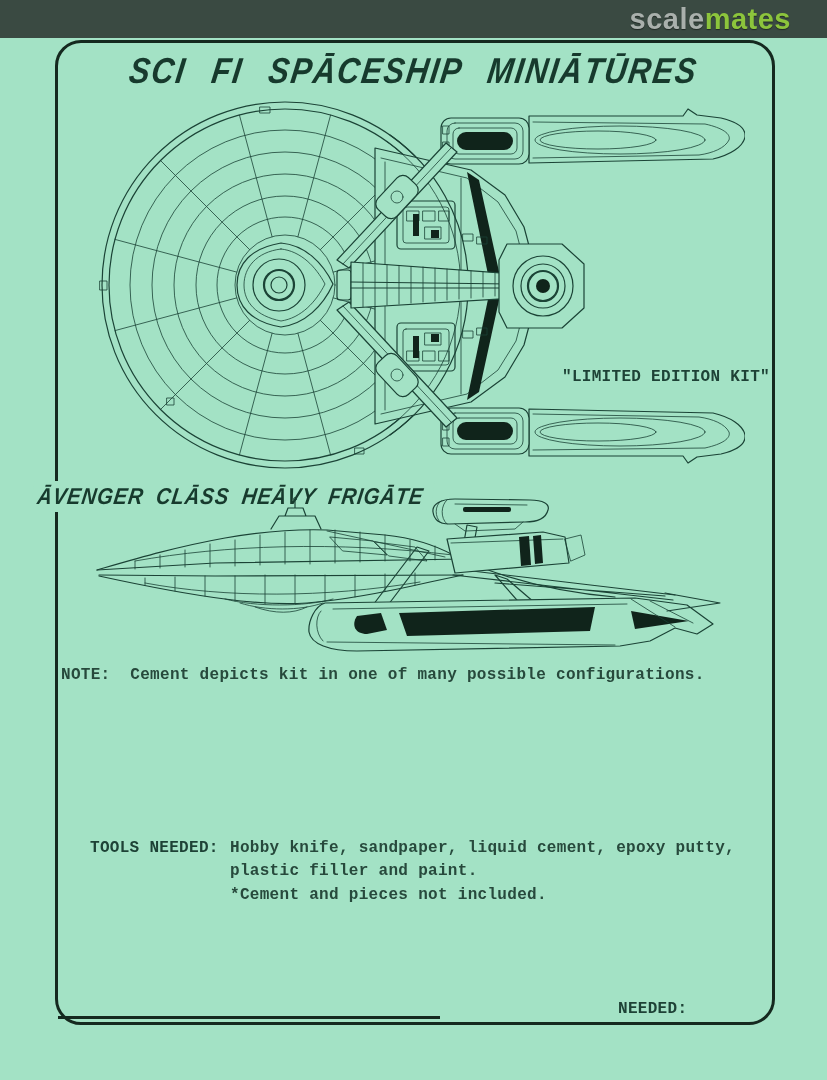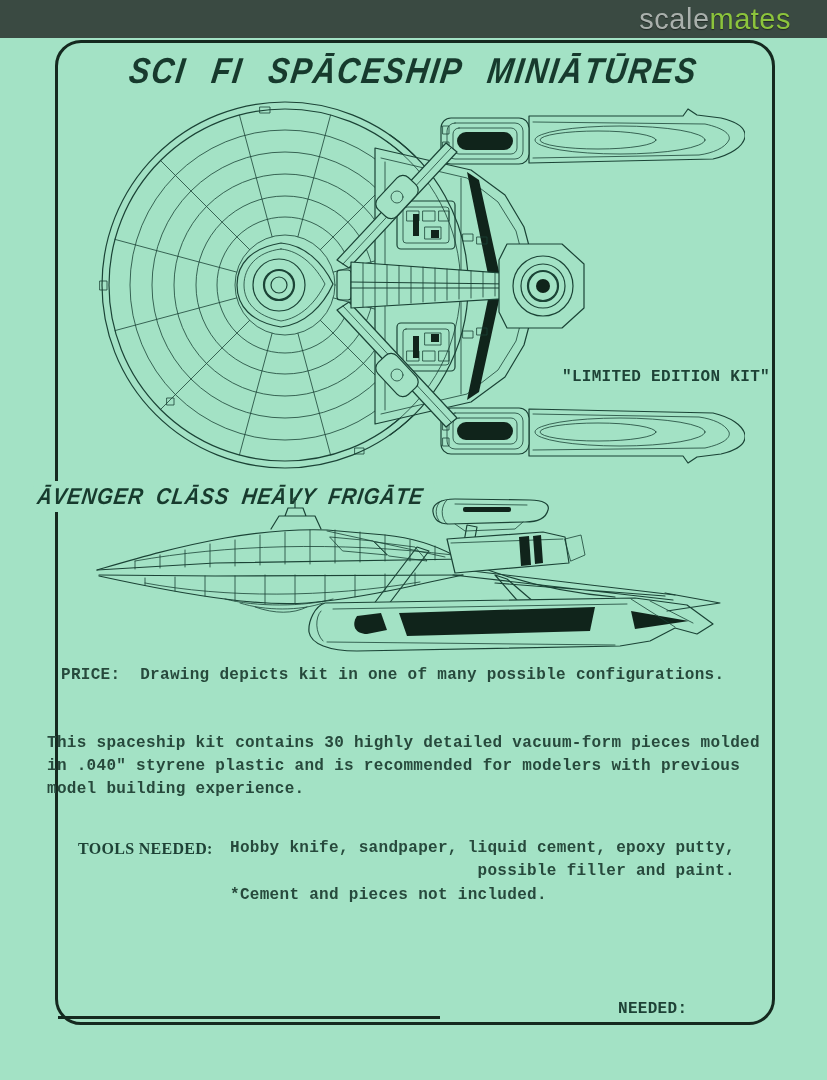--- a/index.html
+++ b/index.html
@@ -2,21 +2,21 @@
 <html><head>
 <meta charset="utf-8">
 <style>
   html,body{margin:0;padding:0;background:#a3e2c5;}
   #stage{position:relative;width:827px;height:1080px;overflow:hidden;background:#a3e2c5;
          font-family:"Liberation Sans",sans-serif;}
   .abs{position:absolute;}
 
   
   #bar{left:0;top:0;width:827px;height:38px;background:#3a4a42;}
-  #logo{right:36px;top:3px;font-size:29px;font-weight:400;letter-spacing:.5px;
+  #logo{right:36px;top:3px;font-size:29px;font-weight:700;letter-spacing:.5px;
         font-family:"Liberation Sans",sans-serif;text-shadow:0 1px 1px rgba(0,0,0,.45);text-align:center;}
   #logo .p1{color:#a9b0ac;} #logo .p2{color:#8cc43c;}
 
   
   #sheetBorder{left:55px;top:40px;width:714px;height:979px;border:3px solid #15291f;border-radius:26px;}
 
   
   .techfont{font-style:italic;font-weight:700;color:#173a2d;font-family:"Liberation Sans",sans-serif;}
   #title{left:55px;top:50px;width:717px;text-align:center;font-size:36px;letter-spacing:2px;
          word-spacing:18px;transform:skewX(-8deg) scaleX(.86);transform-origin:center;}
@@ -216,33 +216,28 @@
       <path class="ln thin" d="M380,29 L390,36 L440,34 L448,27"></path>
     </g>
     <g>
       <path class="ln paper" d="M372,44 L468,37 L490,42 L494,68 L380,78 Z"></path>
       <path class="ln thin" d="M376,48 L488,44"></path>
       <path class="ink" d="M444,42 L454,41 L456,70 L446,71 Z M458,41 L466,40 L468,68 L460,69 Z"></path>
       <path class="ln thin" d="M490,44 L506,40 L510,60 L496,66 Z"></path>
     </g>
   </svg>
 
-  <div class="abs mono" style="left:61px;top:664px;">PRICE:  Drawing depicts kit in one of many possible configurations.</div>
-
-  <div class="abs" style="left:47px;top:732px;">
-    <div class="mono">This spaceship kit contains 30 highly detailed vacuum-form pieces molded</div>
-    <div class="mono">in .040" styrene plastic and is recommended for modelers with previous</div>
-    <div class="mono">model building experience.</div>
-  </div>
+  <div class="abs mono" style="left:61px;top:664px;">NOTE:  Cement depicts kit in one of many possible configurations.</div>
+
 
   <div>
-    <div class="abs mono dark" style="left:78px;top:837px;font-family:Liberation Serif, serif;">TOOLS NEEDED:</div>
-    <div class="abs" style="left:230px;top:837px;text-align:right;">
+    <div class="abs mono dark" style="left:90px;top:837px;">TOOLS NEEDED:</div>
+    <div class="abs" style="left:230px;top:837px;">
       <div class="mono">Hobby knife, sandpaper, liquid cement, epoxy putty,</div>
-      <div class="mono">possible filler and paint.</div>
+      <div class="mono">plastic filler and paint.</div>
     </div>
     <div class="abs mono" style="left:230px;top:884px;">*Cement and pieces not included.</div>
   </div>
 
   <div class="abs mono dark" style="left:618px;top:998px;">NEEDED:</div>
   <div id="footerUnderline" class="abs"></div>
 
 </div>
 
 </body></html>

